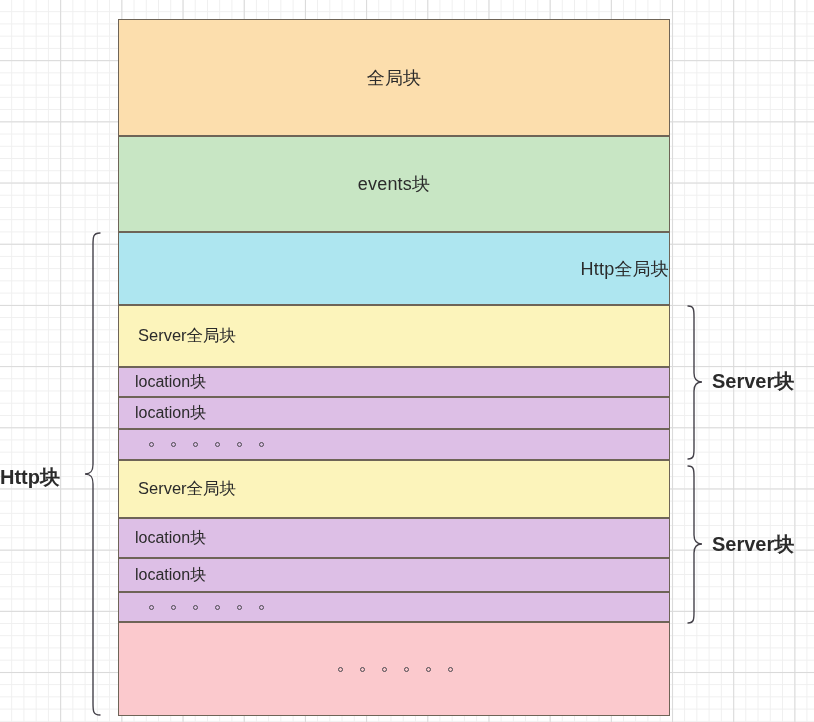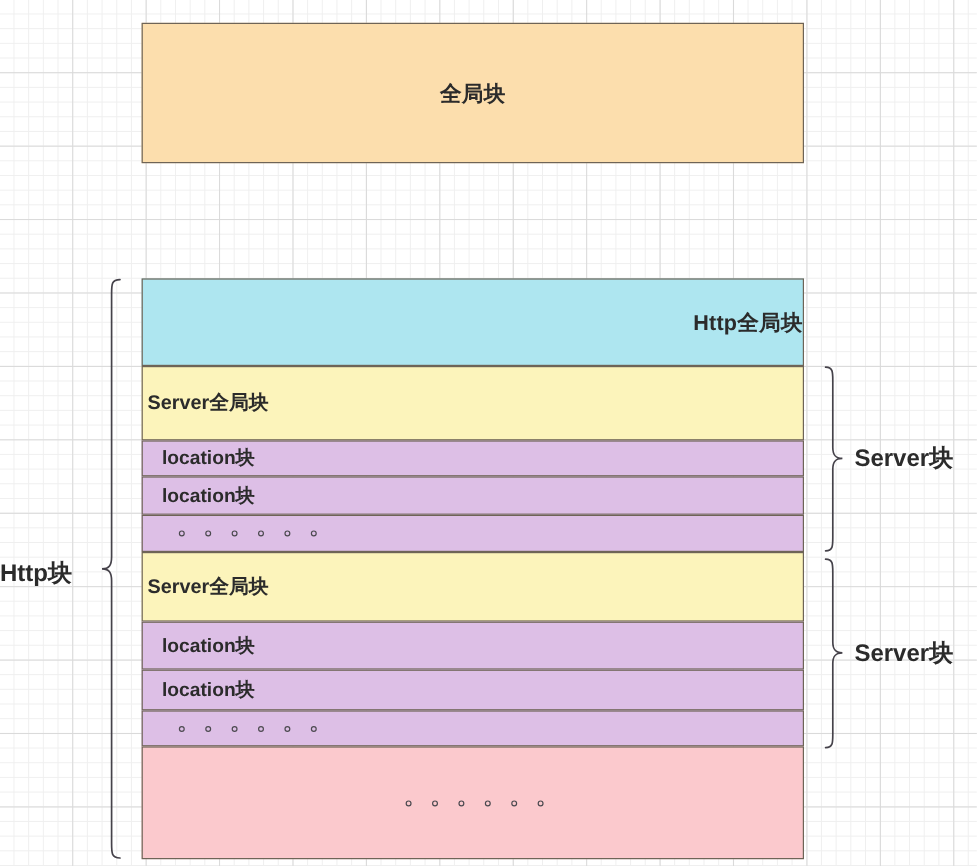--- a/index.html
+++ b/index.html
@@ -43,34 +43,34 @@
     position: absolute;
     left: 0;
     width: 552px;
     box-sizing: border-box;
     border: 1.6px solid #6e6457;
     display: flex;
     align-items: center;
     overflow: hidden;
   }
   .block .blk-label {
-    font-weight: bold;
+    font-weight: normal;
     color: #2b2b2b;
     white-space: nowrap;
   }
   .block.center {
     justify-content: center;
   }
   .block.center .blk-label {
     font-size: 18px;
     letter-spacing: 0.2px;
   }
   .block.leftal {
     justify-content: flex-start;
-    padding-left: 4px;
+    padding-left: 19px;
     text-align: right;
   }
   .block.leftal .blk-label {
     font-size: 16.5px;
   }
   .block.sub {
     padding-left: 16px;
   }
   .block.sub .blk-label {
     font-size: 16px;
@@ -126,20 +126,23 @@
 <body>
 
 <div id="canvas">
 
   <div class="stack">
 
     <div class="block center" style="top:0px;height:117px;background:#fcdead;">
       <span class="blk-label">全局块</span>
     </div>
 
+    <div class="block center" style="top:117px;height:96px;background:#c8e6c4;">
+      <span class="blk-label">events块</span>
+    </div>
 
     <div class="block center" style="top:213px;height:73px;background:#aee6f0;justify-content:flex-end;">
       <span class="blk-label">Http全局块</span>
     </div>
 
     <div class="block leftal" style="top:286px;height:62px;background:#fcf4bb;">
       <span class="blk-label">Server全局块</span>
     </div>
 
     <div class="block sub" style="top:348px;height:30px;background:#ddbfe6;">

